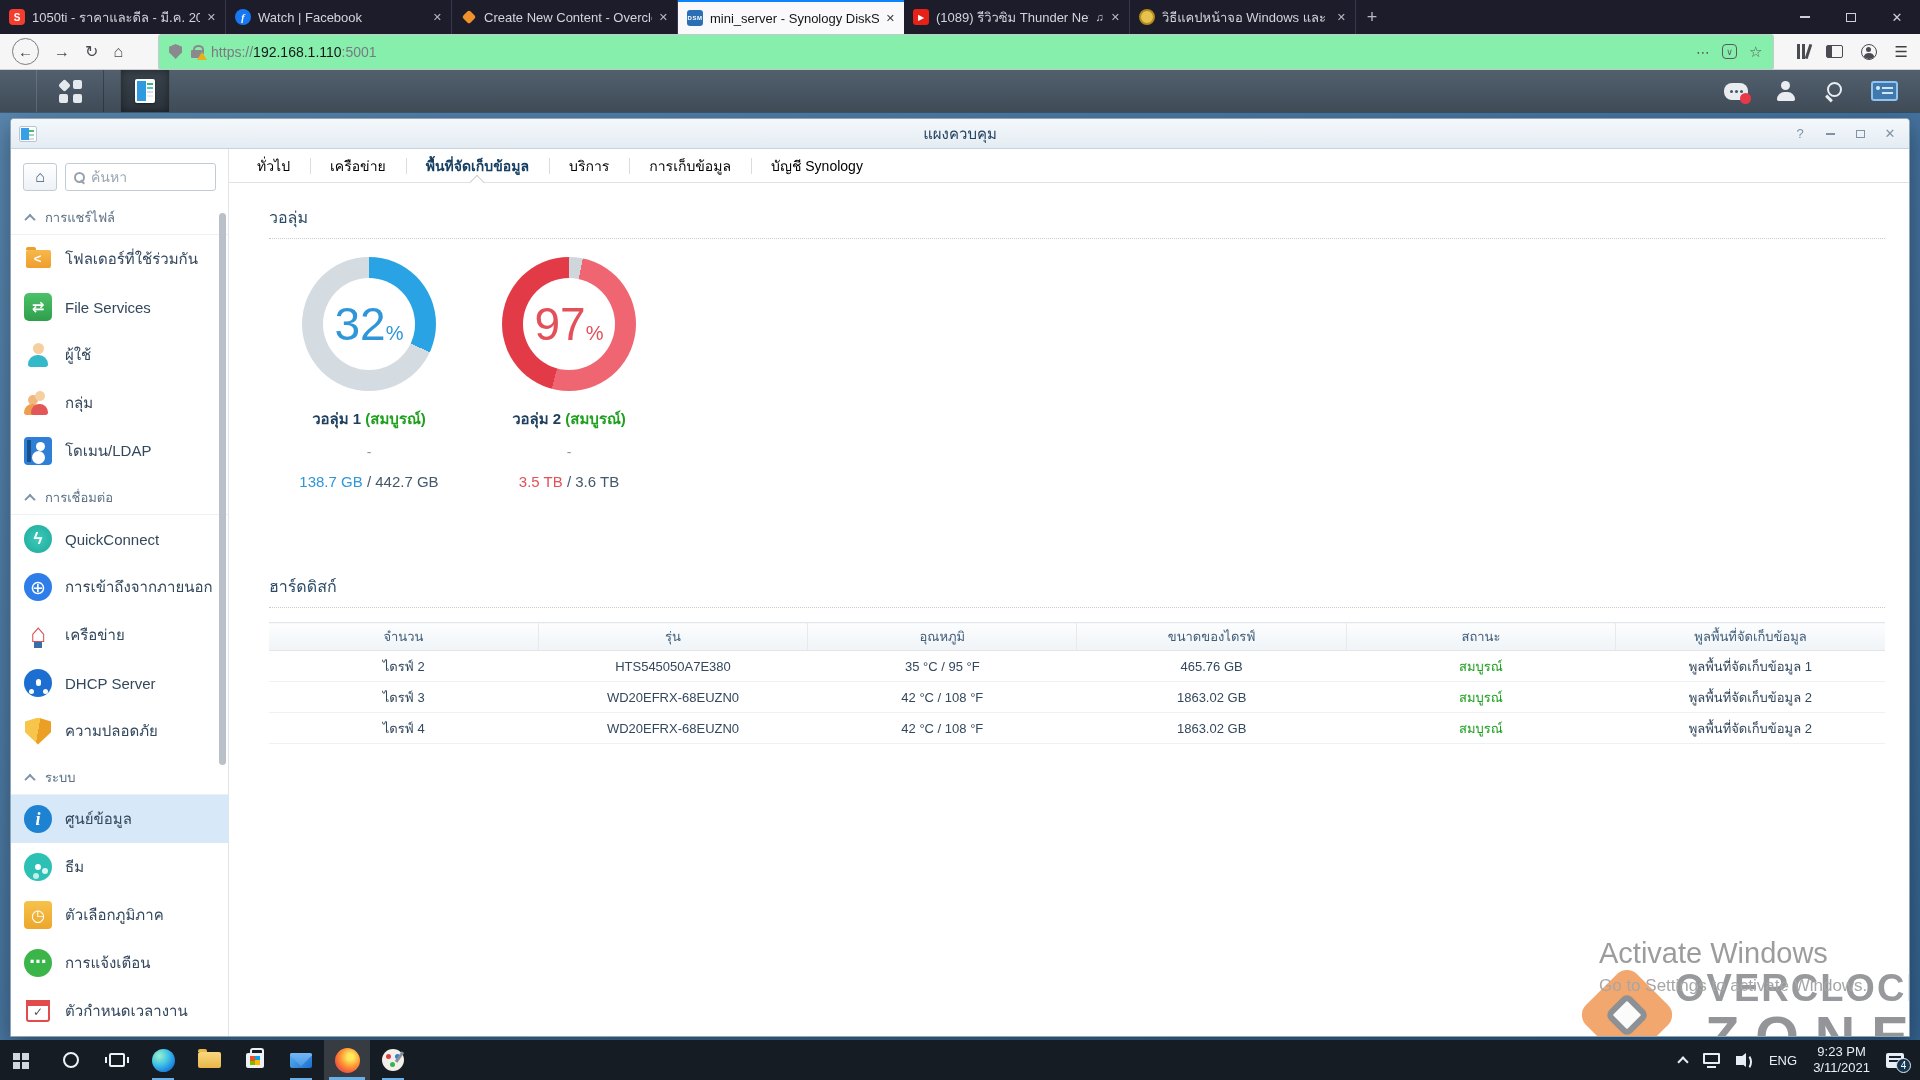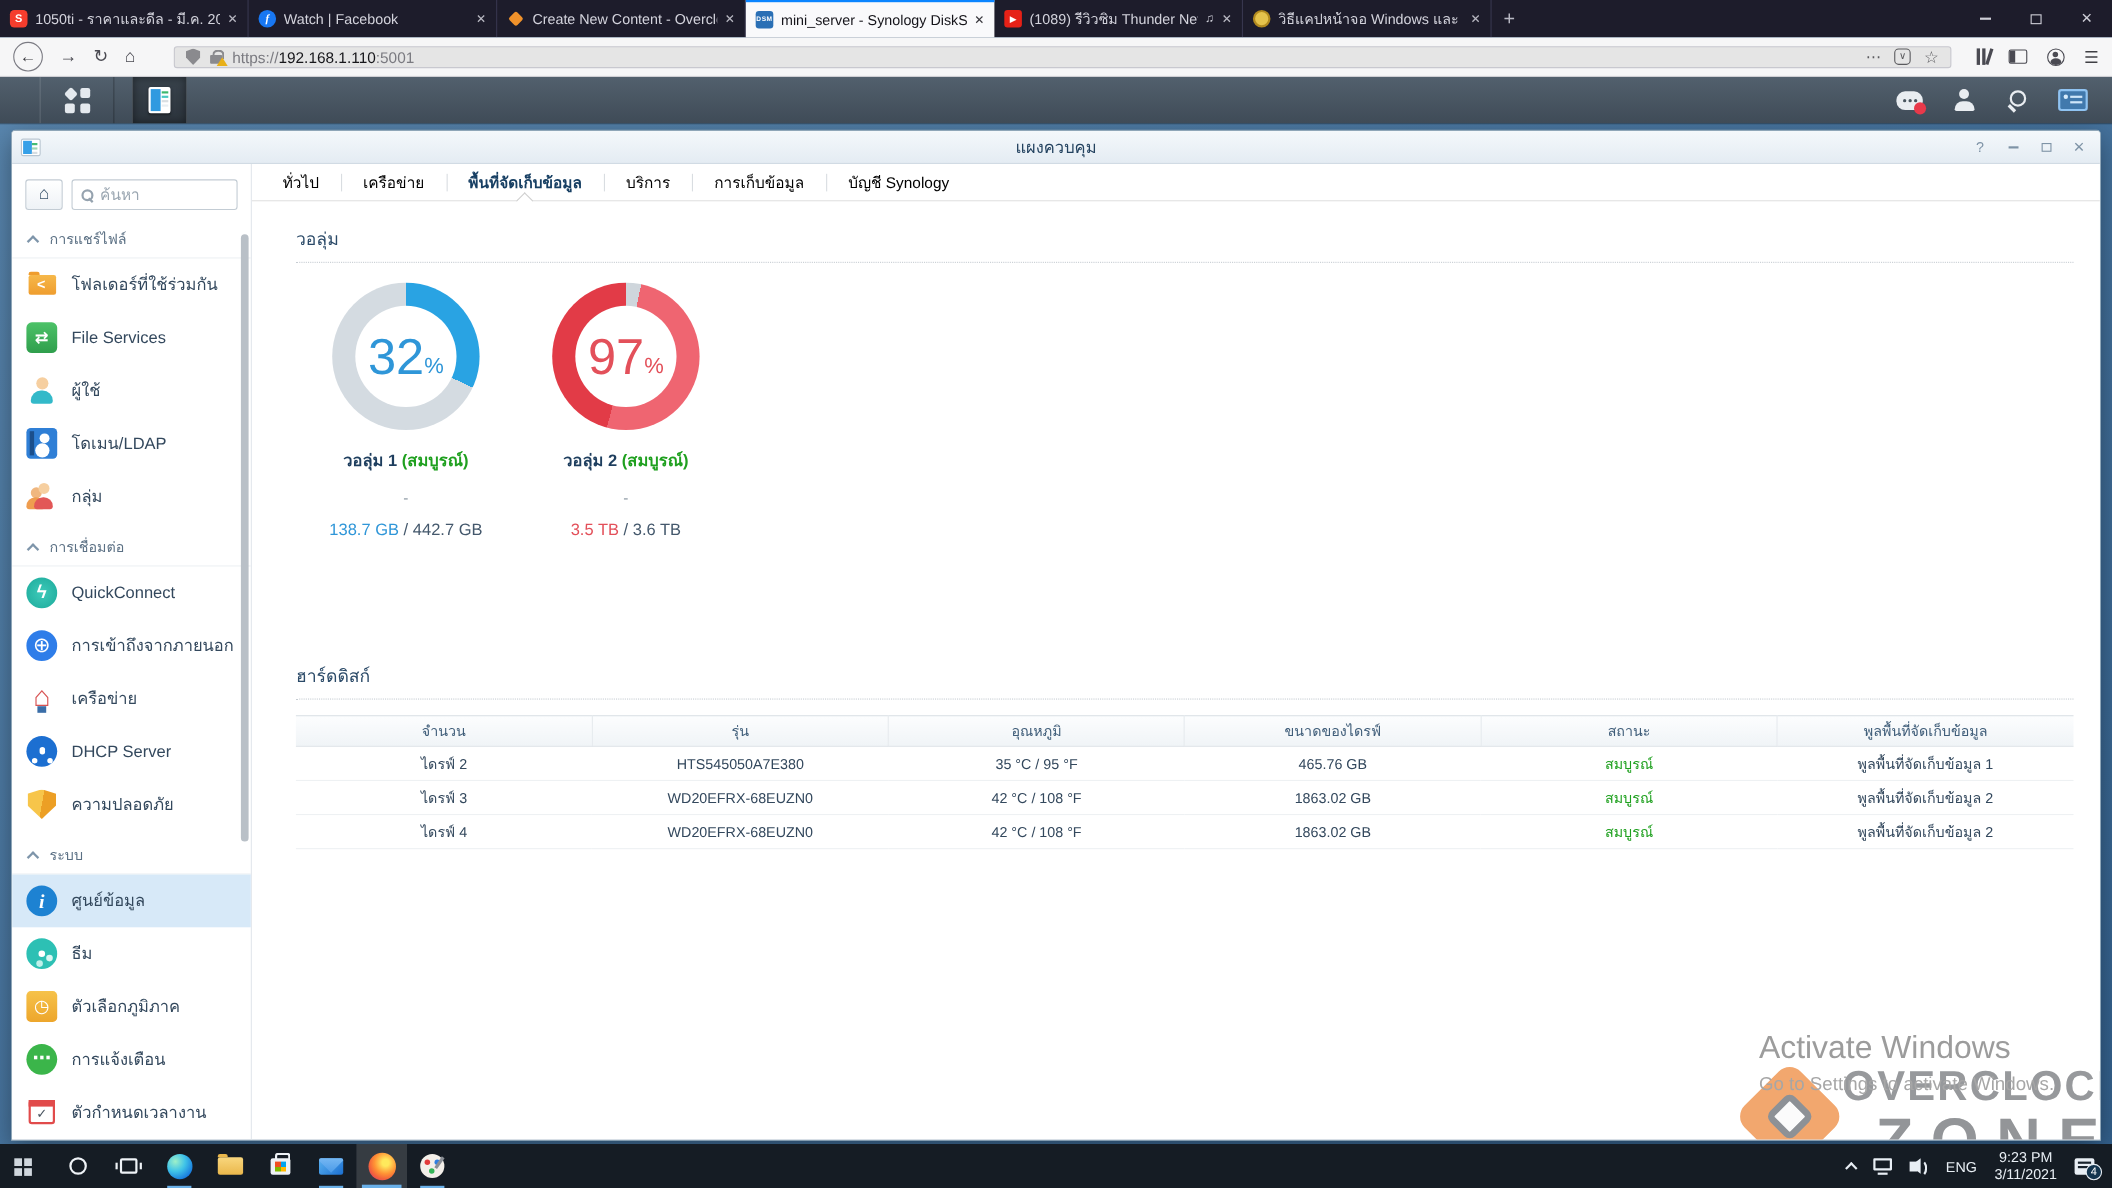--- a/index.html
+++ b/index.html
@@ -25,21 +25,21 @@
   .ff-newtab{width:32px;display:flex;align-items:center;justify-content:center;font-size:18px;color:#b9b9c4}
   .ff-wincontrols{margin-left:auto;display:flex}
   .ff-wc{width:46px;display:flex;align-items:center;justify-content:center;color:#cfcfd8;font-size:13px}
   .wc-min i{display:block;width:10px;height:2px;background:currentColor}
   .wc-max i{display:block;width:10px;height:9px;border:1.5px solid currentColor}
 
   
   .ff-toolbar{position:absolute;top:34px;left:0;right:0;height:36px;background:#f6f6f7;border-bottom:1px solid #cfcfd4;display:flex;align-items:center;padding:0 12px;gap:15px;color:#4a4a52;z-index:40}
   .nav-btn{font-size:16px;line-height:1}
   .nav-back{width:27px;height:27px;border:1.5px solid #7b7b83;border-radius:50%;display:flex;align-items:center;justify-content:center;font-size:15px;color:#3d3d42}
-  .url-bar{margin-left:20px;flex:1;height:20px;background:#e5e5e5;border:1px solid #c8c8cf;border-radius:3px;display:flex;align-items:center;padding:0 10px;gap:9px;font-size:14px}
+  .url-bar{margin-left:20px;flex:1;height:36px;background:#86efac;border:1px solid #c8c8cf;border-radius:3px;display:flex;align-items:center;padding:0 10px;gap:9px;font-size:14px}
   .icon-shield{width:13px;height:15px;background:#8a8a8e;clip-path:polygon(50% 0,100% 18%,100% 55%,50% 100%,0 55%,0 18%)}
   .icon-lock{width:11px;height:8px;background:#8a8a8e;border-radius:1px;position:relative;margin-top:5px}
   .icon-lock::before{content:'';position:absolute;left:2px;top:-5px;width:7px;height:7px;border:2px solid #8a8a8e;border-radius:50% 50% 0 0;border-bottom:none}
   .icon-lock::after{content:'';position:absolute;right:-5px;bottom:-2px;width:0;height:0;border-left:5px solid transparent;border-right:5px solid transparent;border-bottom:8px solid #e8b019}
   .url-proto,.url-port{color:#7a7a80}
   .url-host{color:#17171b}
   .url-right{margin-left:auto;display:flex;align-items:center;gap:12px;color:#5a5a5e}
   .icon-pocket{width:15px;height:15px;border:1.5px solid #5a5a5e;border-radius:4px;display:flex;align-items:center;justify-content:center;font-size:9px}
   .icon-star{font-size:15px}
   .tool-right{display:flex;align-items:center;gap:18px;margin-left:8px;color:#3f3f44}
@@ -160,21 +160,21 @@
   .pv{font-size:46px}
   .ps{font-size:20px;margin-top:18px}
   .v1 .pv,.v1 .ps{color:#2f96d8}
   .v2 .pv,.v2 .ps{color:#e3505a}
   .vol-name{margin-top:16px;font-size:15px;font-weight:bold;color:#1e3e5e}
   .vol-status{color:#1fa01f}
   .vol-dash{margin-top:13px;color:#8d9aa5;font-size:14px}
   .vol-usage{margin-top:13px;font-size:15px;color:#44586c}
   .used-blue{color:#2f96d8}
   .used-red{color:#e3505a}
-  .disks{margin-top:112px}
+  .disks{margin-top:84px}
   table{width:100%;border-collapse:collapse;margin-top:14px;font-size:13px;table-layout:fixed}
   thead th{height:28px;background:linear-gradient(#fcfdfe,#f0f4f7);border-top:1px solid #e1e6ea;border-bottom:1px solid #e1e6ea;border-right:1px solid #e6eaee;color:#3f5d79;font-weight:normal}
   thead th:last-child{border-right:none}
   tbody td{height:31px;text-align:center;border-bottom:1px solid #eef1f3;color:#33485d}
   td.status{color:#1ea01e}
 
   
   .activate{position:absolute;left:1588px;top:818px;color:#9c9c9c;z-index:5}
   .activate .a1{font-size:29px;font-weight:300 as normal;font-weight:normal}
   .activate .a2{font-size:17px;color:#a6a6a6;margin-top:6px}
@@ -357,26 +357,26 @@
       </div>
       <div class="side-item">
         <span class="si ic-fileserv"></span>
         <span>File Services</span>
       </div>
       <div class="side-item">
         <span class="si ic-user"></span>
         <span>ผู้ใช้</span>
       </div>
       <div class="side-item">
+        <span class="si ic-group"></span>
+        <span>กลุ่ม</span>
+      </div>
+      <div class="side-item">
         <span class="si ic-domain"></span>
         <span>โดเมน/LDAP</span>
-      </div>
-      <div class="side-item">
-        <span class="si ic-group"></span>
-        <span>กลุ่ม</span>
       </div>
 
       <div class="side-sec-h">
         <span class="chev"></span>
         <span>การเชื่อมต่อ</span>
       </div>
       <div class="side-item">
         <span class="si ic-qc"></span>
         <span>QuickConnect</span>
       </div>

